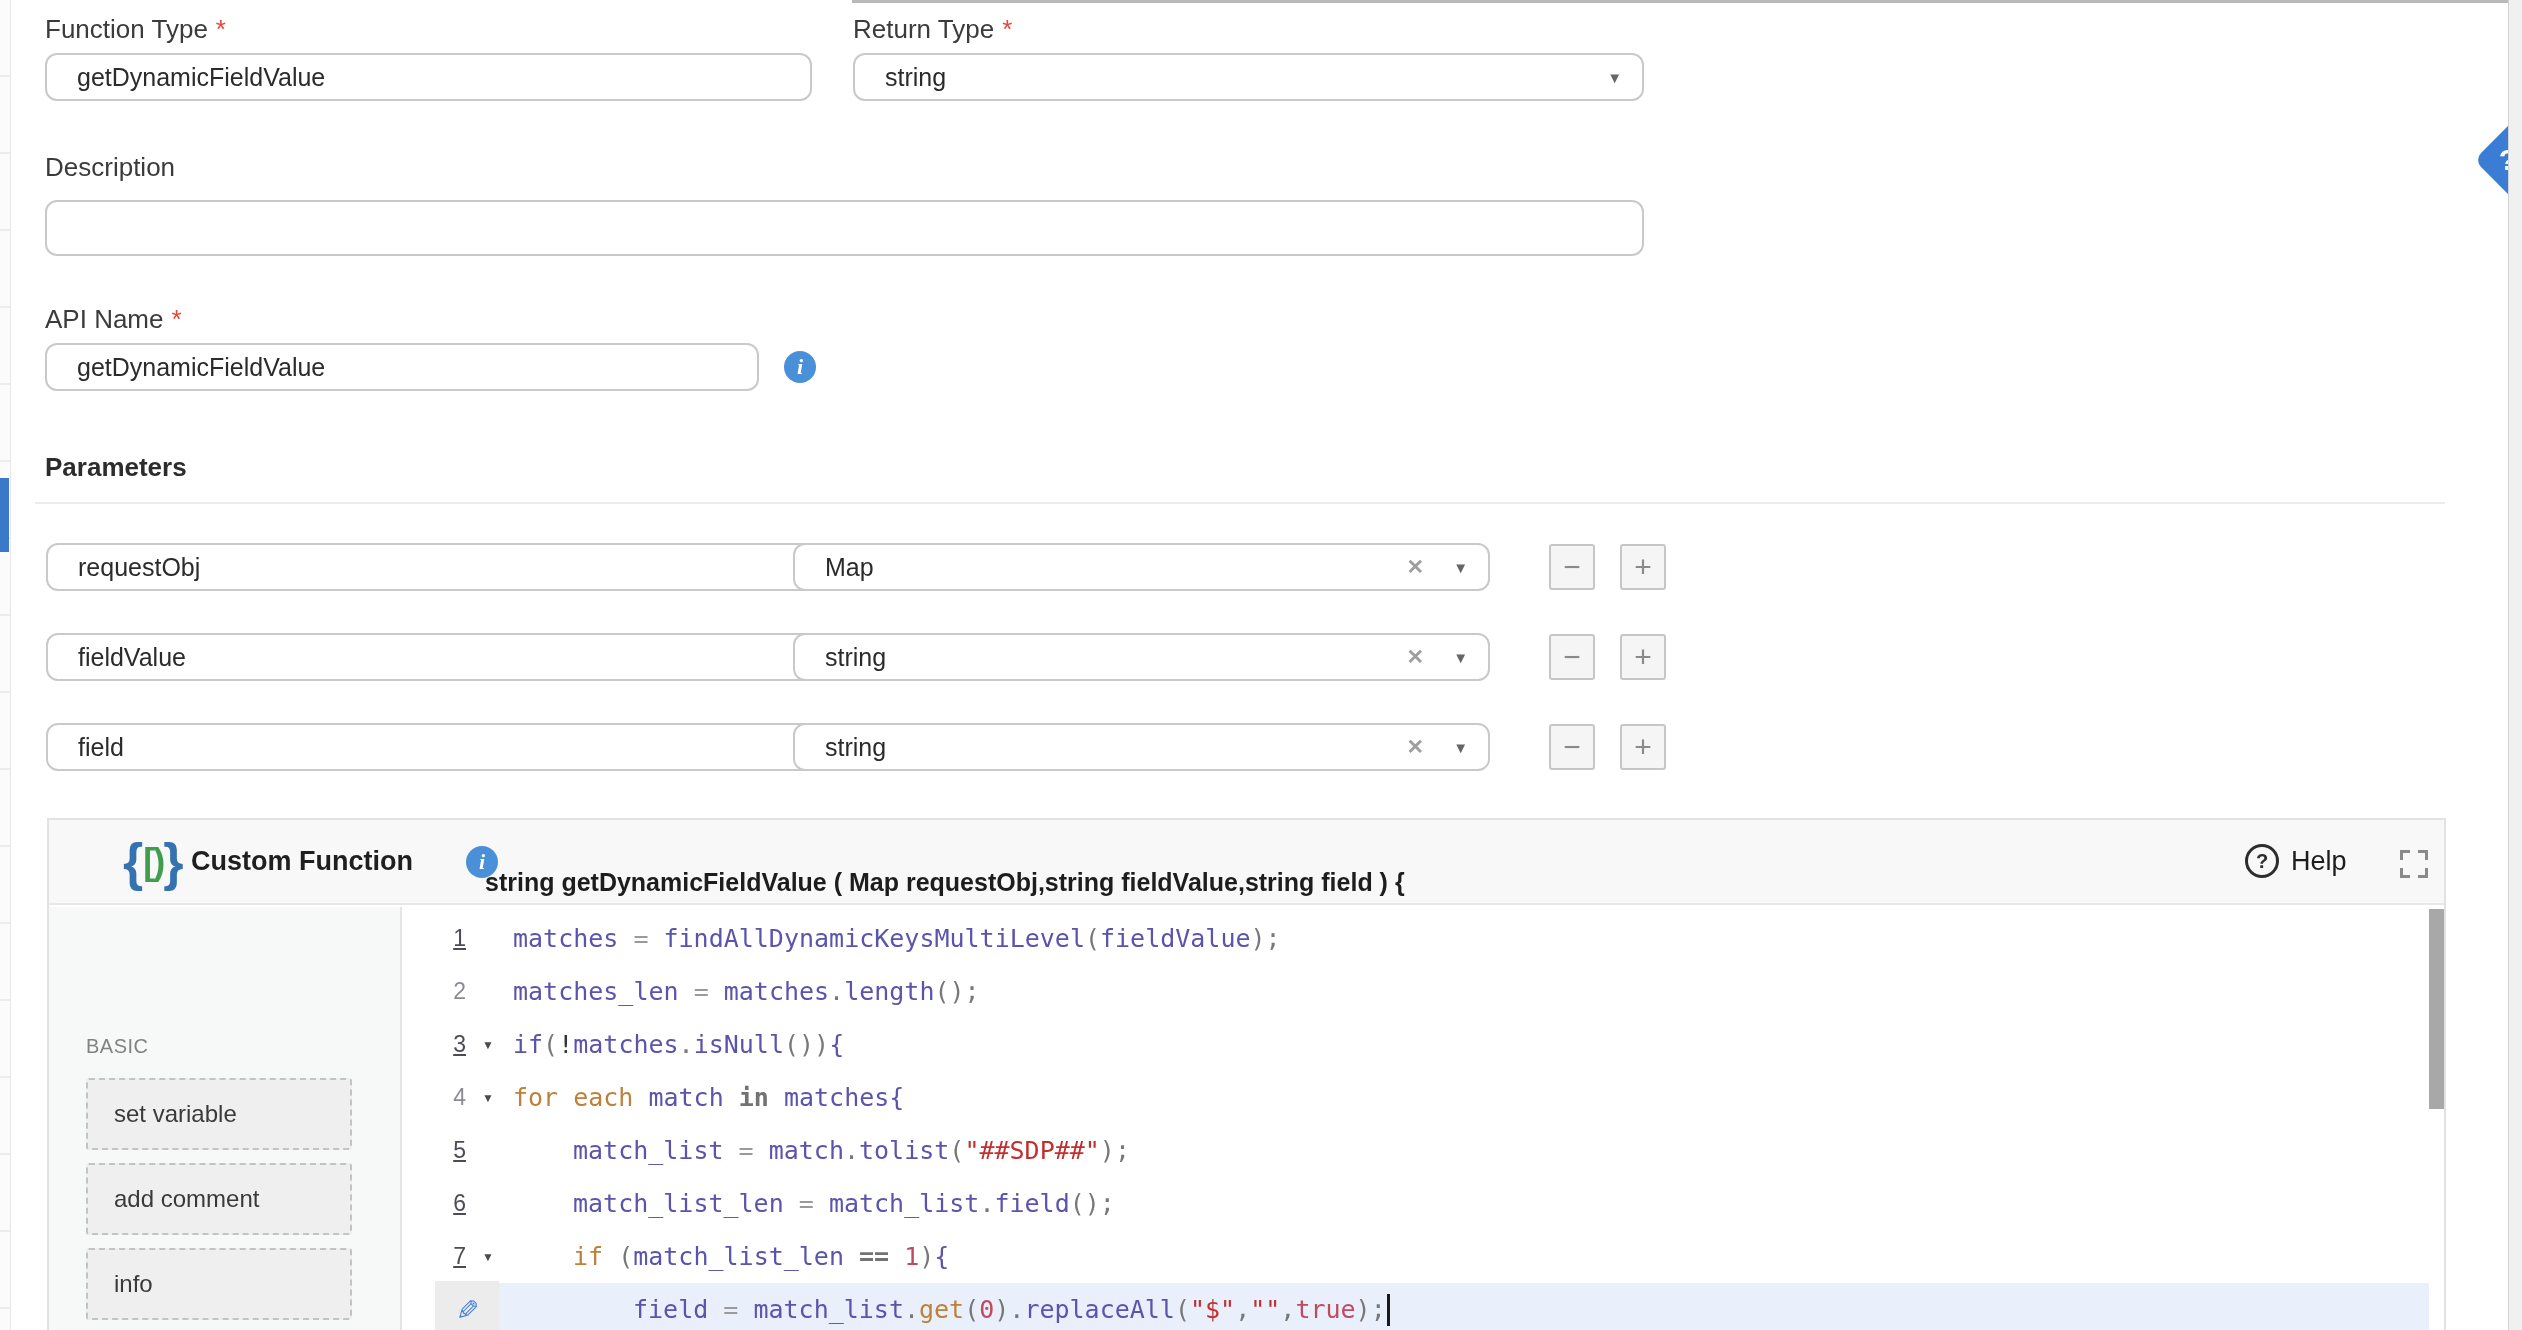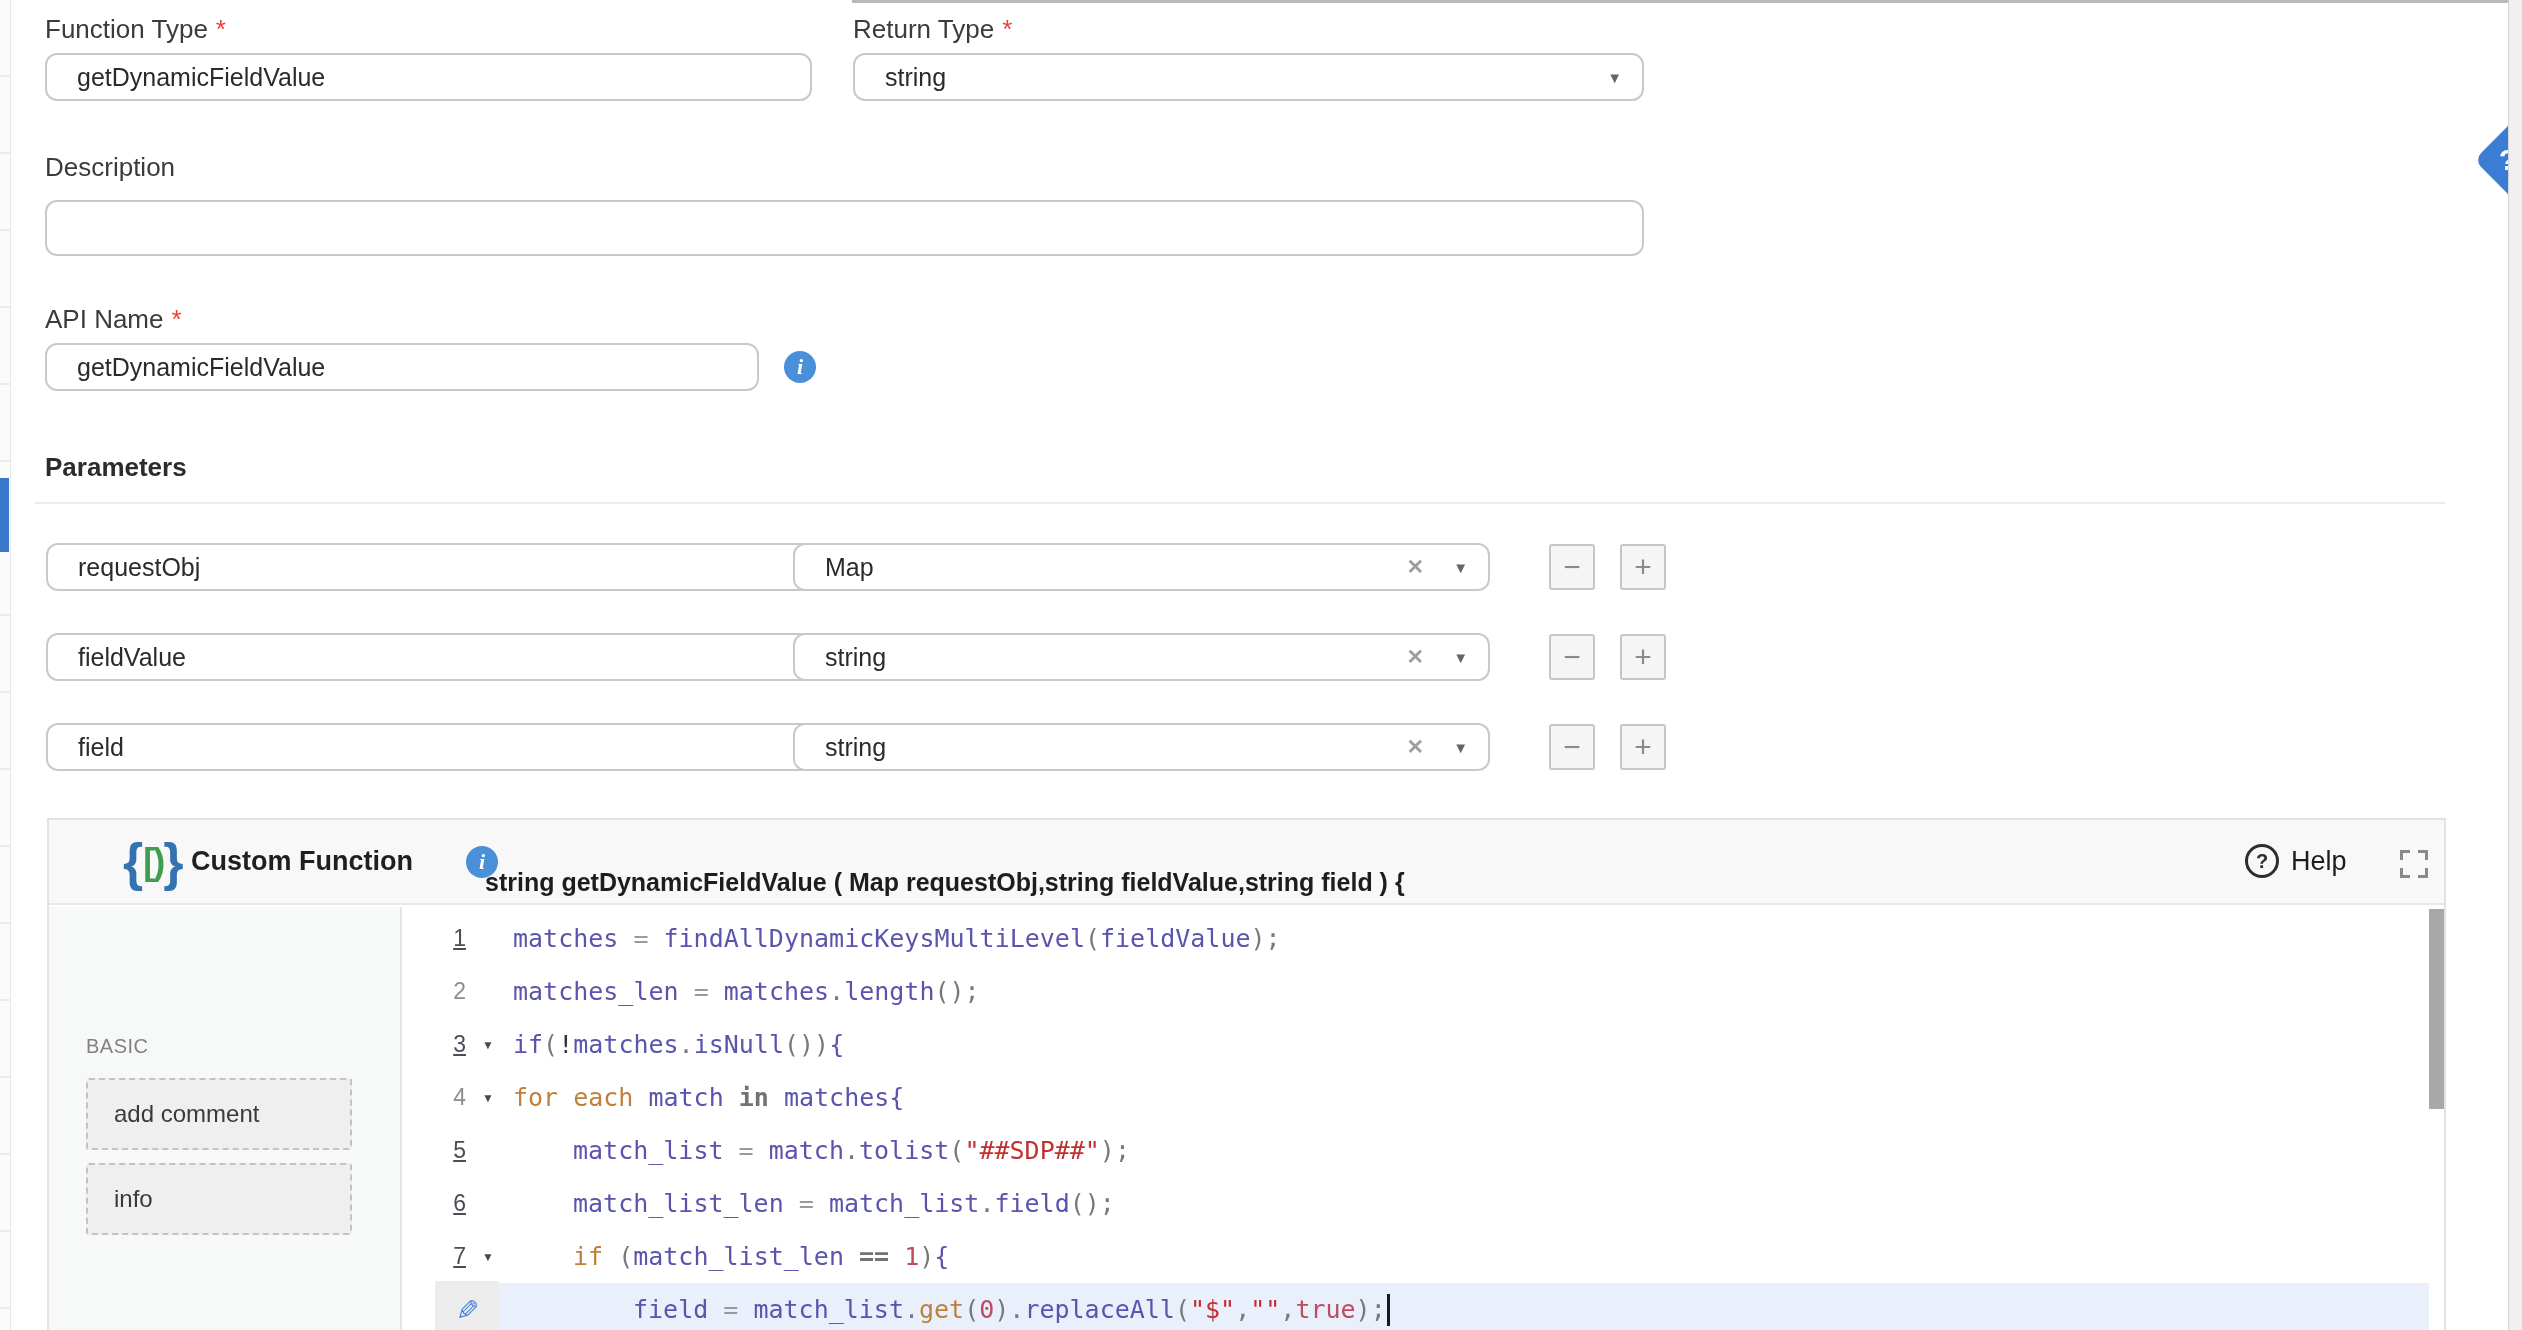--- a/index.html
+++ b/index.html
@@ -189,20 +189,21 @@
       <div id="fs-icon">
           <i class="tl"></i>
           <i class="tr"></i>
           <i class="bl"></i>
           <i class="br"></i>
         </div>
     </div>
 
     <div id="tools">
         <div class="grouplabel">BASIC</div>
+        <div class="palbtn">set variable</div>
         <div class="palbtn">add comment</div>
         <div class="palbtn">info</div>
       </div>
     <div id="code-rows">
         <div class="crow">
           <div class="gut">
             <span class="lnum u">1</span>
           </div>
           <div class="codeln" style="padding-left: 14px;"><span class="tv">matches</span><span class="to"> = </span><span class="tv">findAllDynamicKeysMultiLevel</span><span class="tp">(</span><span class="tv">fieldValue</span><span class="tp">);</span></div>
         </div>

